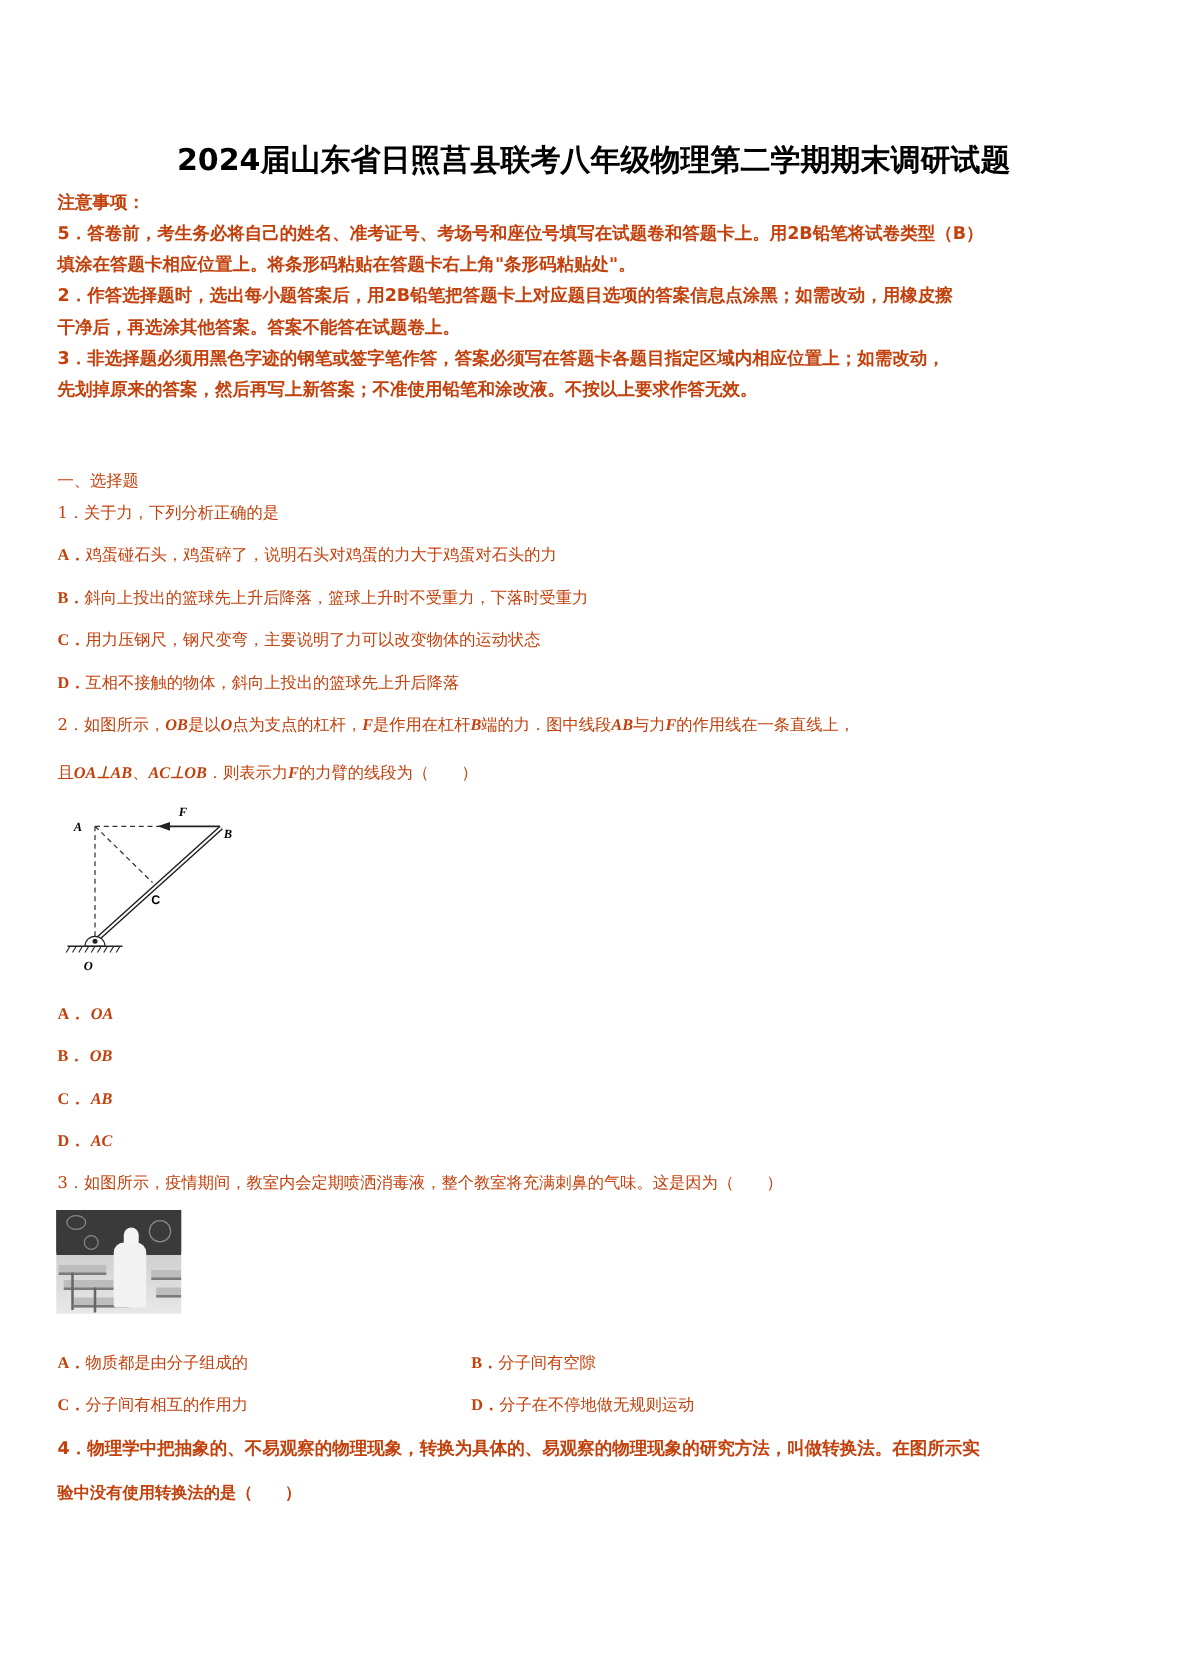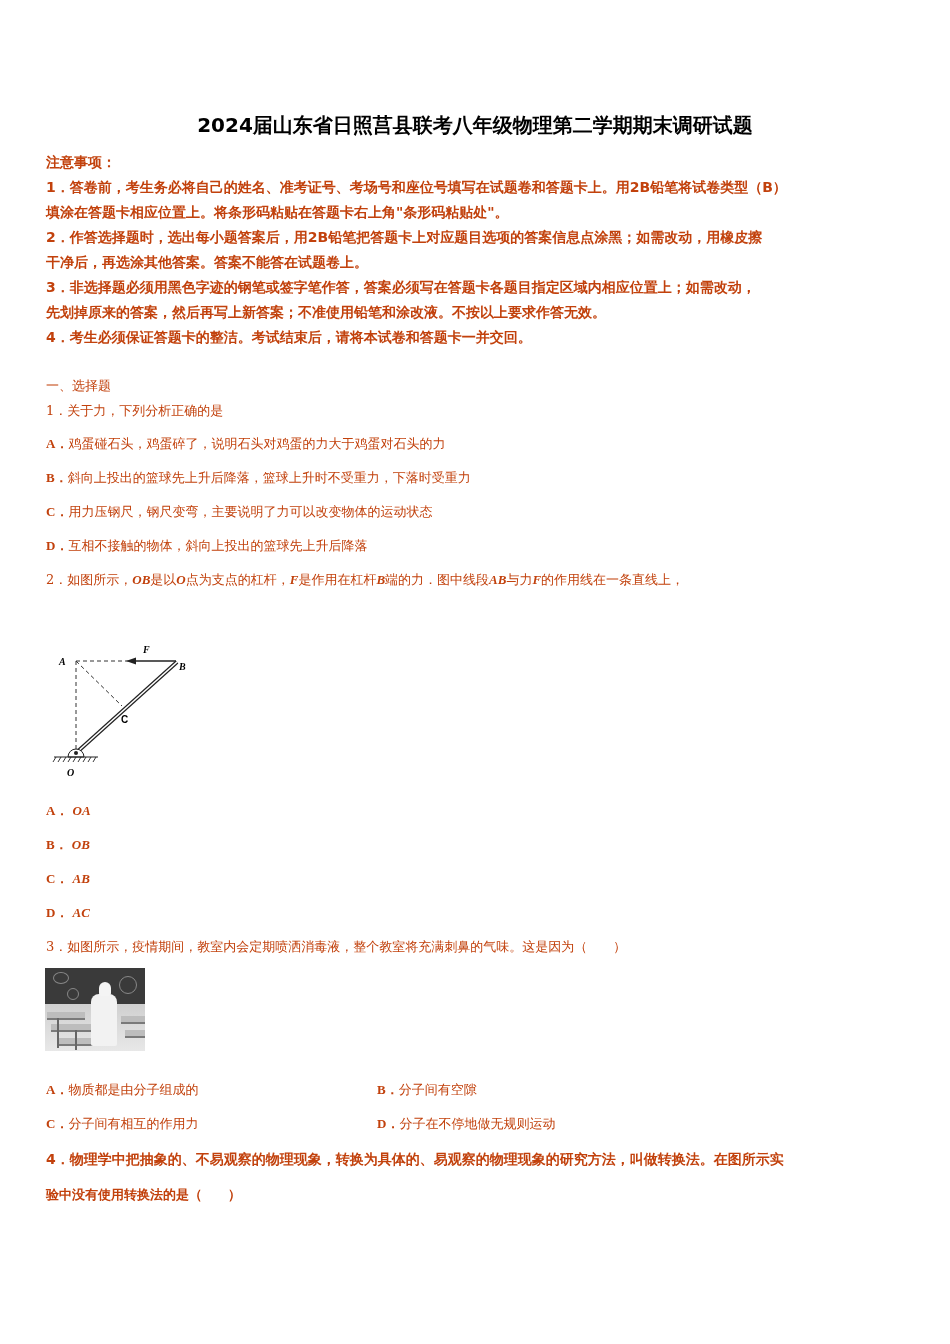--- a/index.html
+++ b/index.html
@@ -5,21 +5,21 @@
   html, body { margin: 0; padding: 0; background: #ffffff; }
   body {
     width: 950px; height: 1344px; position: relative; overflow: hidden;
     font-family: "DejaVu Serif", "Liberation Serif", serif;
     color: #111;
   }
   .page { position: absolute; left: 0; top: 0; width: 950px; height: 1344px; }
   .title {
     position: absolute; top: 112px; left: 0; width: 950px; text-align: center;
     font-family: "DejaVu Sans", "Liberation Sans", sans-serif;
-    font-weight: bold; font-size: 20px; letter-spacing: 0px; color: #000;
+    font-weight: bold; font-size: 24px; letter-spacing: 0px; color: #000;
   }
   .line {
     position: absolute; left: 46px; font-size: 14.5px; line-height: 20px;
     white-space: nowrap; color: #c2410c;
   }
   .notice { font-weight: bold; font-family: "DejaVu Sans", "Liberation Sans", sans-serif; font-size: 14px; }
   .q { font-size: 13px; }
   .opt-letter { font-weight: bold; font-family: "Liberation Serif", serif; }
   .it { font-style: italic; font-weight: bold; font-family: "Liberation Serif", serif; }
   .figure { position: absolute; }
@@ -36,27 +36,26 @@
   .photo .desk-leg { position: absolute; width: 2px; background: #666; }
 </style>
 </head>
 <body>
 
 <div class="page">
 
   <div class="title">2024届山东省日照莒县联考八年级物理第二学期期末调研试题</div>
 
   <div class="line notice" style="top:152px">注意事项：</div>
-  <div class="line notice" style="top:177px">1．答卷前，考生务必将自己的姓名、准考证号、考场号和座位号填写在试题卷和答题卡上。用2B铅笔将试卷类型（B）</div>
+  <div class="line notice" style="top:177px">5．答卷前，考生务必将自己的姓名、准考证号、考场号和座位号填写在试题卷和答题卡上。用2B铅笔将试卷类型（B）</div>
   <div class="line notice" style="top:202px">填涂在答题卡相应位置上。将条形码粘贴在答题卡右上角"条形码粘贴处"。</div>
   <div class="line notice" style="top:227px">2．作答选择题时，选出每小题答案后，用2B铅笔把答题卡上对应题目选项的答案信息点涂黑；如需改动，用橡皮擦</div>
   <div class="line notice" style="top:252px">干净后，再选涂其他答案。答案不能答在试题卷上。</div>
   <div class="line notice" style="top:277px">3．非选择题必须用黑色字迹的钢笔或签字笔作答，答案必须写在答题卡各题目指定区域内相应位置上；如需改动，</div>
   <div class="line notice" style="top:302px">先划掉原来的答案，然后再写上新答案；不准使用铅笔和涂改液。不按以上要求作答无效。</div>
-  <div class="line notice" style="top:327px">4．考生必须保证答题卡的整洁。考试结束后，请将本试卷和答题卡一并交回。</div>
 
   <div class="line q" style="top:376px">一、选择题</div>
 
   <div class="line q" style="top:401px">
     <span>1．</span><span>关于力，下列分析正确的是</span>
   </div>
   <div class="line q" style="top:434px">
     <span class="opt-letter">A．</span><span>鸡蛋碰石头，鸡蛋碎了，说明石头对鸡蛋的力大于鸡蛋对石头的力</span>
   </div>
   <div class="line q" style="top:468px">
@@ -64,20 +63,23 @@
   </div>
   <div class="line q" style="top:502px">
     <span class="opt-letter">C．</span><span>用力压钢尺，钢尺变弯，主要说明了力可以改变物体的运动状态</span>
   </div>
   <div class="line q" style="top:536px">
     <span class="opt-letter">D．</span><span>互相不接触的物体，斜向上投出的篮球先上升后降落</span>
   </div>
 
   <div class="line q" style="top:570px">
     <span>2．</span><span>如图所示，</span><span class="it">OB</span><span>是以</span><span class="it">O</span><span>点为支点的杠杆，</span><span class="it">F</span><span>是作用在杠杆</span><span class="it">B</span><span>端的力．图中线段</span><span class="it">AB</span><span>与力</span><span class="it">F</span><span>的作用线在一条直线上，</span>
+  </div>
+  <div class="line q" style="top:608px">
+    <span>且</span><span class="it">OA⊥AB</span><span>、</span><span class="it">AC⊥OB</span><span>．则表示力</span><span class="it">F</span><span>的力臂的线段为（　　）</span>
   </div>
 
   <svg class="figure" style="left:46px; top:645px" width="150" height="135" viewBox="0 0 150 135">
 
     <line x1="30" y1="16" x2="30" y2="108" stroke="#333" stroke-width="1" stroke-dasharray="4,3"></line>
 
     <line x1="30" y1="16" x2="88" y2="16" stroke="#333" stroke-width="1" stroke-dasharray="4,3"></line>
 
     <line x1="88" y1="16" x2="130" y2="16" stroke="#222" stroke-width="1.4"></line>
     <polygon points="80,16 90,12.5 90,19.5" fill="#222"></polygon>

